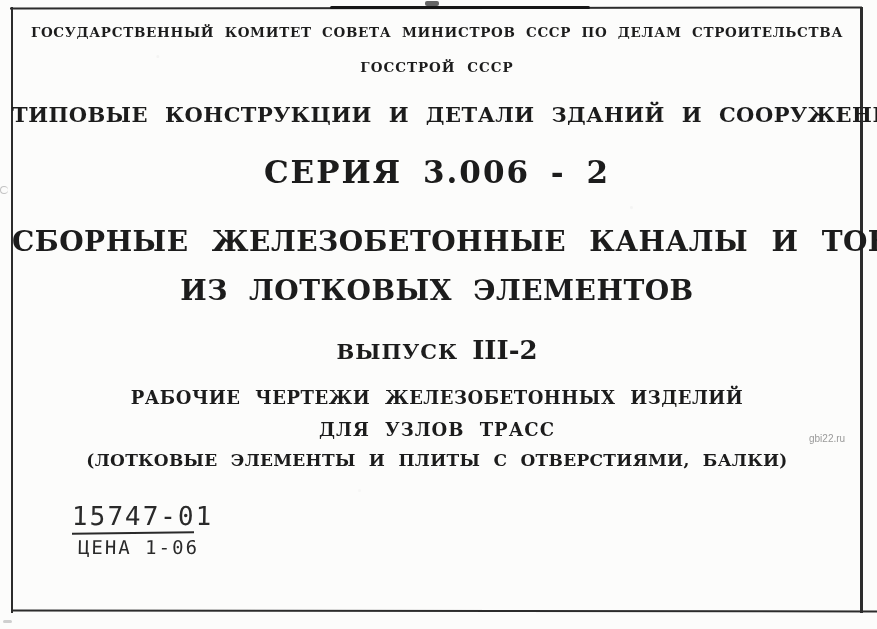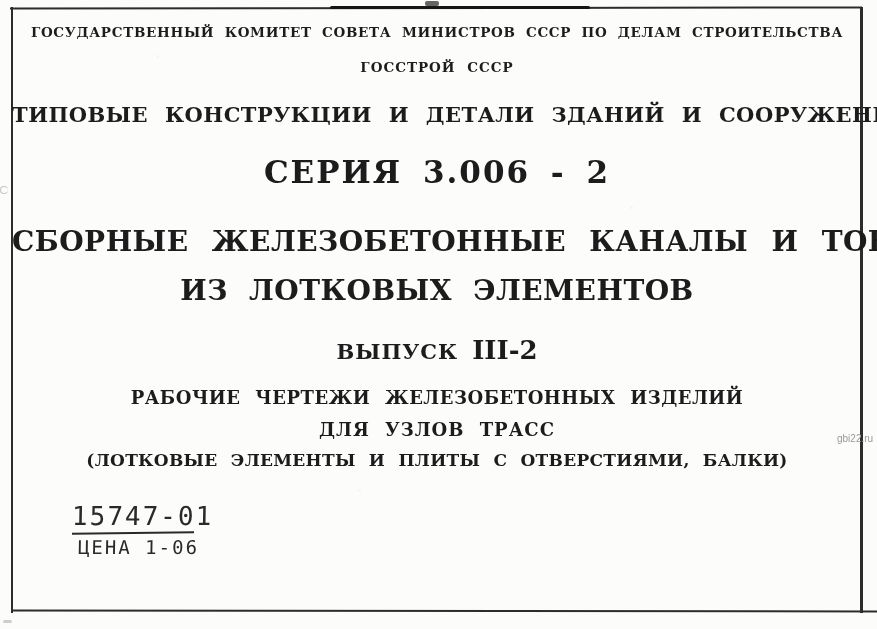--- a/index.html
+++ b/index.html
@@ -55,21 +55,21 @@
     width:122px;height:2px;background:#2a2a2a;
     margin-top:3px;transform:rotate(-0.8deg);
   }
   .stamp-price{
     font-size:19px;line-height:1;letter-spacing:2px;
     margin-top:4px;margin-left:6px;white-space:nowrap;
     transform:skewX(-1deg);
   }
   
   .watermark{
-    position:absolute;left:837px;top:433px;
+    position:absolute;left:809px;top:433px;
     font-family:"Liberation Sans","DejaVu Sans",sans-serif;
     font-size:10px;color:var(--watermark);font-weight:normal;
     white-space:nowrap;z-index:3;
   }
   
   .speck-top{position:absolute;left:425px;top:1px;width:14px;height:5px;background:#333;border-radius:2px;opacity:.75;}
   .speck-left{position:absolute;left:0px;top:186px;width:7px;height:6px;border:1.5px solid #b5b5b5;border-right:none;border-radius:50%;opacity:.8;}
   .speck-bl{position:absolute;left:3px;top:620px;width:9px;height:3px;background:#cfcfcf;border-radius:2px;}
   .grain{
     position:absolute;inset:0;pointer-events:none;

